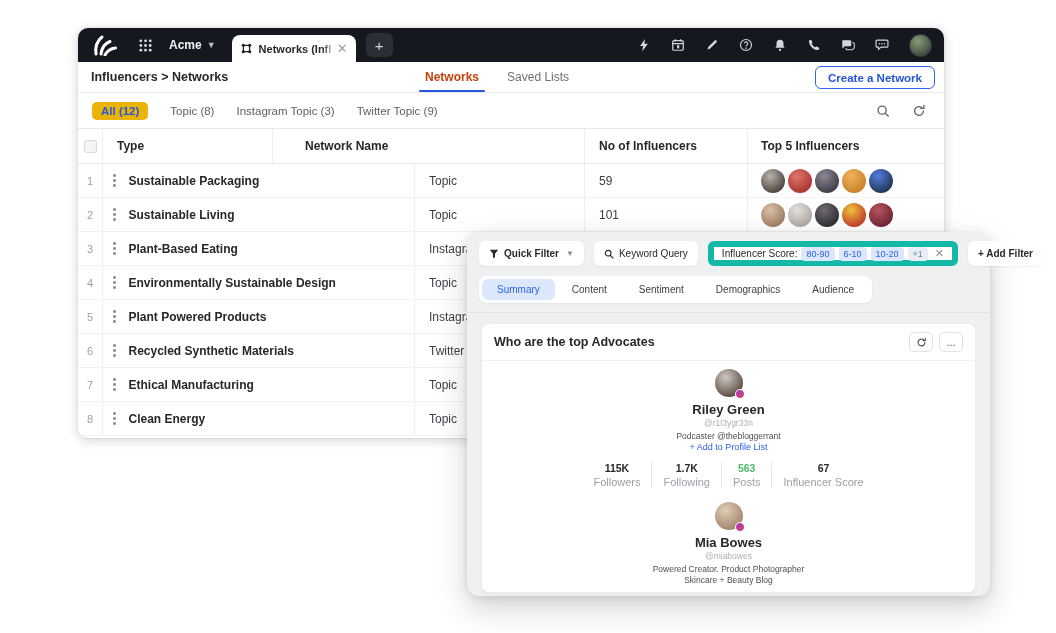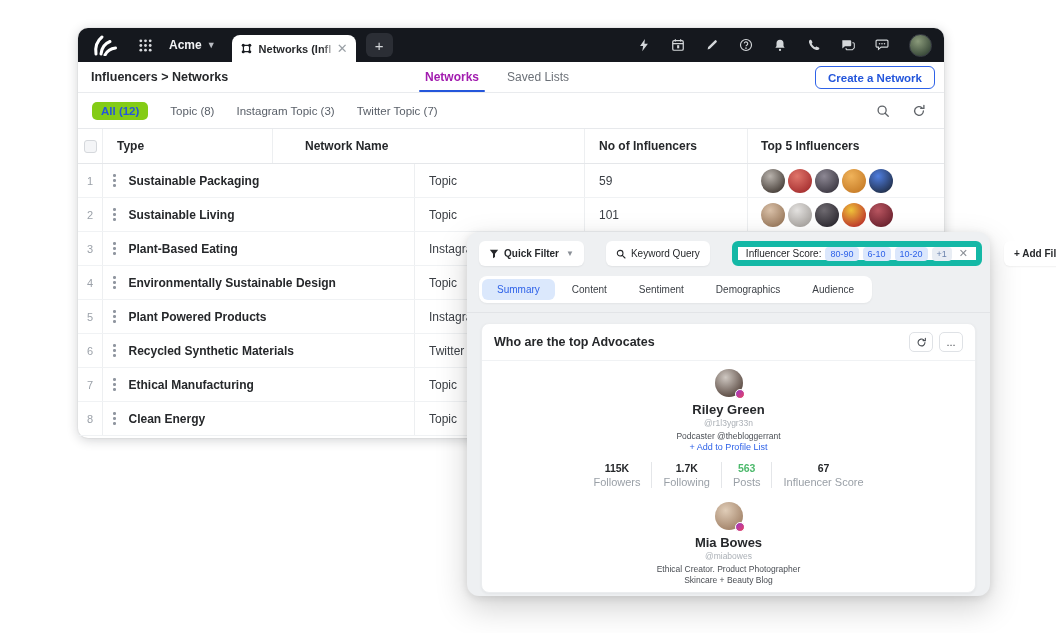--- a/index.html
+++ b/index.html
@@ -26,28 +26,28 @@
               color:#d4d7da; font-size:15px; display:flex; align-items:center; justify-content:center; }
   .tb-right { margin-left:auto; display:flex; align-items:center; gap:20px; padding-right:12px; }
   .tb-right .icn { width:14px; height:14px; color:#d4d7da; display:block; }
   .tb-avatar { width:23px; height:23px; border-radius:50%; border:1.5px solid #3a3e46; }
 
   
   .subheader { height:31px; border-bottom:1px solid #e9ebee; position:relative; display:flex; align-items:center; }
   .breadcrumb { margin-left:13px; font-size:12.5px; font-weight:bold; color:#26282b; }
   .ptabs { position:absolute; left:347px; top:0; height:100%; display:flex; gap:28px; align-items:center; }
   .ptab { font-size:12px; color:#6b7077; position:relative; height:100%; display:flex; align-items:center; }
-  .ptab.active { color:#a21caf; font-weight:bold; }
+  .ptab.active { color:#c2410c; font-weight:bold; }
   .ptab.active::after { content:""; position:absolute; left:-6px; right:-6px; bottom:0; height:2.5px; background:#2456db; border-radius:2px; }
   .create-btn { position:absolute; right:9px; top:4px; height:23px; border:1.5px solid #2e62e8; border-radius:6px;
                 color:#2456db; font-size:11.5px; font-weight:bold; padding:0 12px; line-height:20px; background:#fff; }
 
   
   .filterbar { height:36px; border-bottom:1px solid #e7e9ec; display:flex; align-items:center; padding:0 14px; }
-  .f-all { background:#84cc16; color:#2456db; font-weight:bold; font-size:11.5px; padding:3px 9px; border-radius:5px; }
+  .f-all { background:#eab308; color:#2456db; font-weight:bold; font-size:11.5px; padding:3px 9px; border-radius:5px; }
   .f-item { margin-left:22px; color:#5a6069; font-size:11.5px; }
   .f-icons { margin-left:auto; display:flex; align-items:center; gap:22px; color:#5f6368; padding-right:4px; }
   .f-icons .icn { width:14px; height:14px; display:block; }
 
   
   .thead { height:35px; display:flex; align-items:stretch; border-bottom:1px solid #e5e7ea; font-size:12px; font-weight:bold; color:#26282b; }
   .trow  { height:34px; display:flex; align-items:stretch; border-bottom:1px solid #f0f2f4; }
   .cell { display:flex; align-items:center; }
   .c-num   { width:25px; border-right:1px solid #edeff1; justify-content:center; }
   .c-name  { width:312px; border-right:1px solid #edeff1; padding-left:10px; }
@@ -60,21 +60,21 @@
   .rowtype, .rowcount { font-size:12px; color:#3c4046; }
   .kebab { display:flex; flex-direction:column; gap:2.5px; }
   .kebab i { width:2.5px; height:2.5px; border-radius:50%; background:#9096a0; }
   .checkbox { width:13px; height:13px; border:1px solid #d5d8dc; border-radius:3px; background:#f4f5f7; }
   .avatars { display:flex; gap:3px; }
   .avatar { width:24px; height:24px; border-radius:50%; background:#ccc; }
 
   
   .overlay { position:absolute; left:467px; top:232px; width:523px; height:364px; background:#eef0f2;
              border-radius:12px; box-shadow:0 12px 32px rgba(0,0,0,.18), 0 2px 8px rgba(0,0,0,.10); }
-  .obar { display:flex; gap:22px; align-items:center; padding:9px 12px 0 12px; }
+  .obar { display:flex; gap:10px; align-items:center; padding:9px 12px 0 12px; }
   .btn-white { background:#fff; border-radius:6px; height:25px; display:flex; align-items:center; gap:5px;
                padding:0 10px; font-size:10px; color:#26282b; box-shadow:0 1px 2px rgba(0,0,0,.06); white-space:nowrap; }
   .btn-white .icn { width:10px; height:10px; color:#26282b; }
   .bold { font-weight:bold; }
   .caret-sm { color:#8a8f96; font-size:8px; margin-left:2px; }
   .score-chip { background:#fff; border:6px solid #14b8a6; border-radius:6px; height:25px; display:flex;
                 align-items:center; gap:4px; padding:0 8px; font-size:10px; color:#26282b; white-space:nowrap; }
   .pill { background:#dbe7fc; color:#2e62e8; border-radius:4px; padding:2px 5px; font-size:9px; }
   .pill.plus { background:#e8edf4; color:#6a82ad; }
   .chip-x { color:#8a8f96; font-size:11px; margin-left:3px; line-height:1; }
@@ -197,21 +197,21 @@
       <div class="ptab active">Networks</div>
       <div class="ptab">Saved Lists</div>
     </div>
     <button class="create-btn">Create a Network</button>
   </div>
 
   <div class="filterbar">
     <span class="f-all">All (12)</span>
     <span class="f-item">Topic (8)</span>
     <span class="f-item">Instagram Topic (3)</span>
-    <span class="f-item">Twitter Topic (7)</span>
+    <span class="f-item">Twitter Topic (9)</span>
     <span class="f-icons">
       <svg class="icn" viewBox="0 0 16 16">
           <circle cx="7" cy="7" r="4.6" fill="none" stroke="currentColor" stroke-width="1.5"></circle>
           <path d="M10.5 10.5 L14 14" stroke="currentColor" stroke-width="1.5" stroke-linecap="round"></path>
         </svg>
       <svg class="icn" viewBox="0 0 16 16">
           <path d="M13 8 a5 5 0 1 1 -1.7-3.8" fill="none" stroke="currentColor" stroke-width="1.5" stroke-linecap="round"></path>
           <path d="M13.6 1.5 V5 H10" fill="none" stroke="currentColor" stroke-width="1.5" stroke-linecap="round"></path>
         </svg>
     </span>
@@ -487,21 +487,21 @@
         </div>
       </div>
 
       <div class="profile">
         <div class="pavatar" style="background: radial-gradient(circle at 38% 30%, rgb(224, 205, 184) 0%, rgb(163, 132, 106) 78%);">
           <span class="pbadge"></span>
         </div>
         <div class="pname">Mia Bowes</div>
         <div class="phandle">@miabowes</div>
         <div class="pbio">
-          <div>Ethical Creator. Product Photographer</div>
+          <div>Powered Creator. Product Photographer</div>
           <div>Skincare + Beauty Blog</div>
         </div>
 
       </div>
 
     </div>
   </div>
 </div>
 
 </body></html>

